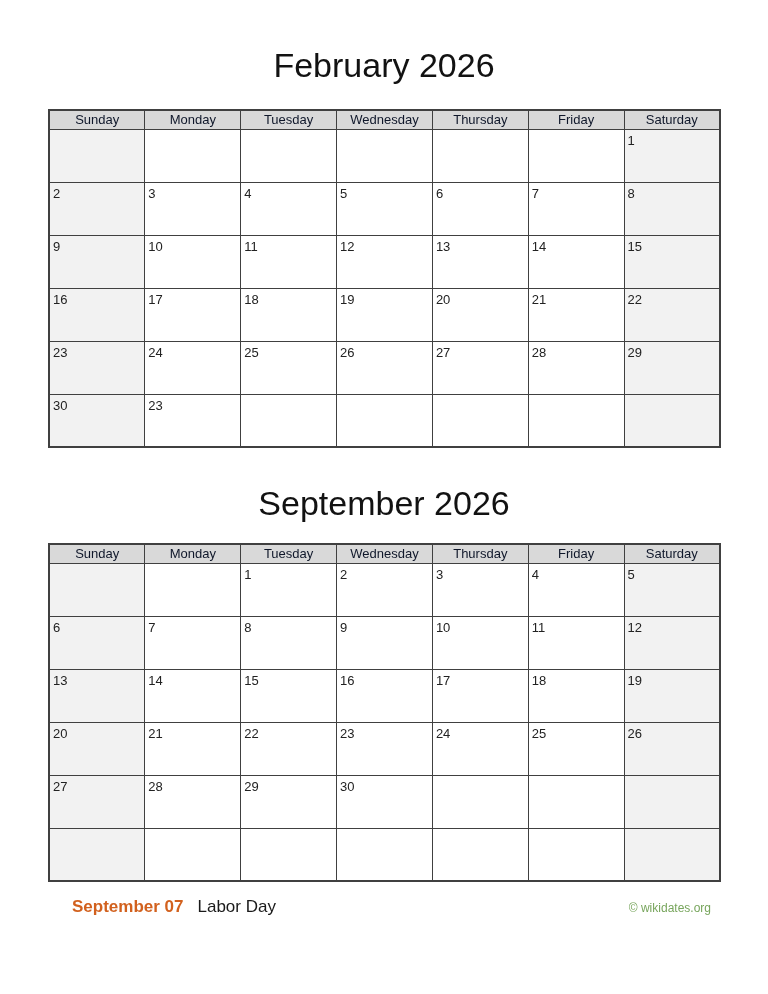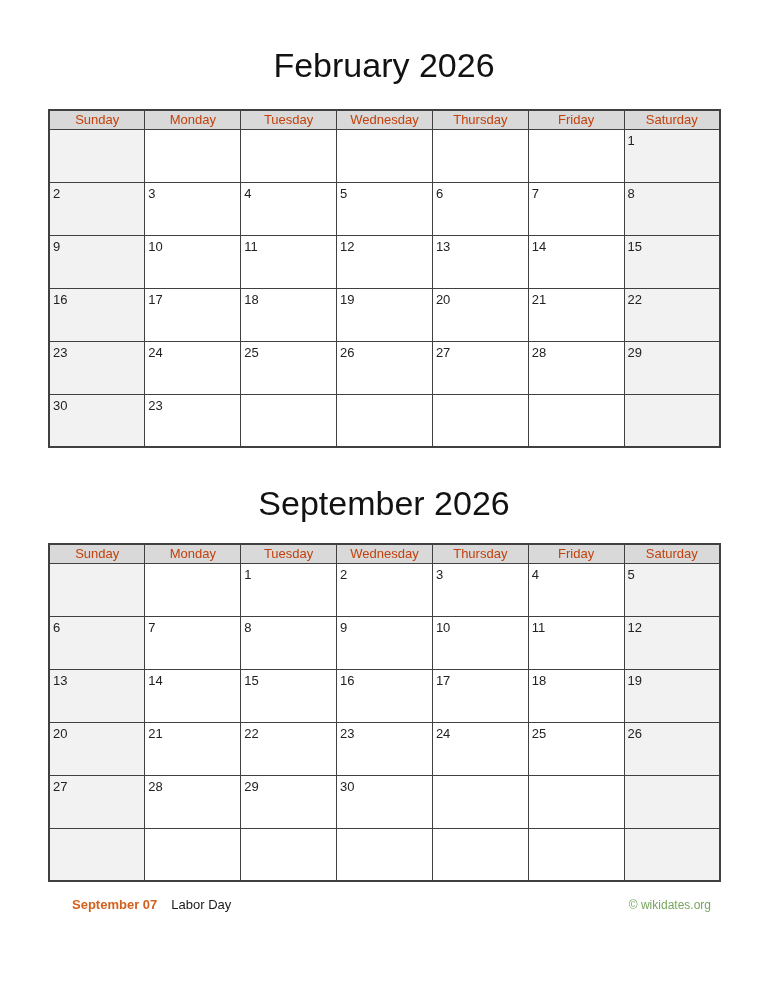--- a/index.html
+++ b/index.html
@@ -44,21 +44,21 @@
   table.calendar.first { margin-top: 24px; }
   table.calendar.second { margin-top: 20px; }
   table.calendar th {
     height: 19px;
     background: var(--header-bg);
     border: 1.5px solid var(--border-col);
     font-size: 13px;
     font-weight: 400;
     text-align: center;
     padding: 0;
-    color: #c2410c;
+    color: #0f172a;
     width: 14.2857%;
   }
   table.calendar td {
     height: 53px;
     border: 1.5px solid var(--border-col);
     vertical-align: top;
     text-align: left;
     padding: 1px 0 0 3px;
     background: #ffffff;
   }
@@ -70,21 +70,21 @@
   }
   .footer {
     width: 673px;
     margin-left: 48px;
     margin-top: 15px;
     display: flex;
     justify-content: space-between;
     align-items: baseline;
     padding: 0 10px 0 24px;
   }
-  .holiday { font-size: 13px; }
+  .holiday { font-size: 17px; }
   .holiday-date {
     color: var(--holiday-col);
     font-weight: 700;
     margin-right: 14px;
   }
   .holiday-name { color: #1a1a1a; font-weight: 400; }
   .copyright {
     font-size: 12px;
     color: var(--copyright-col);
     font-weight: 400;

